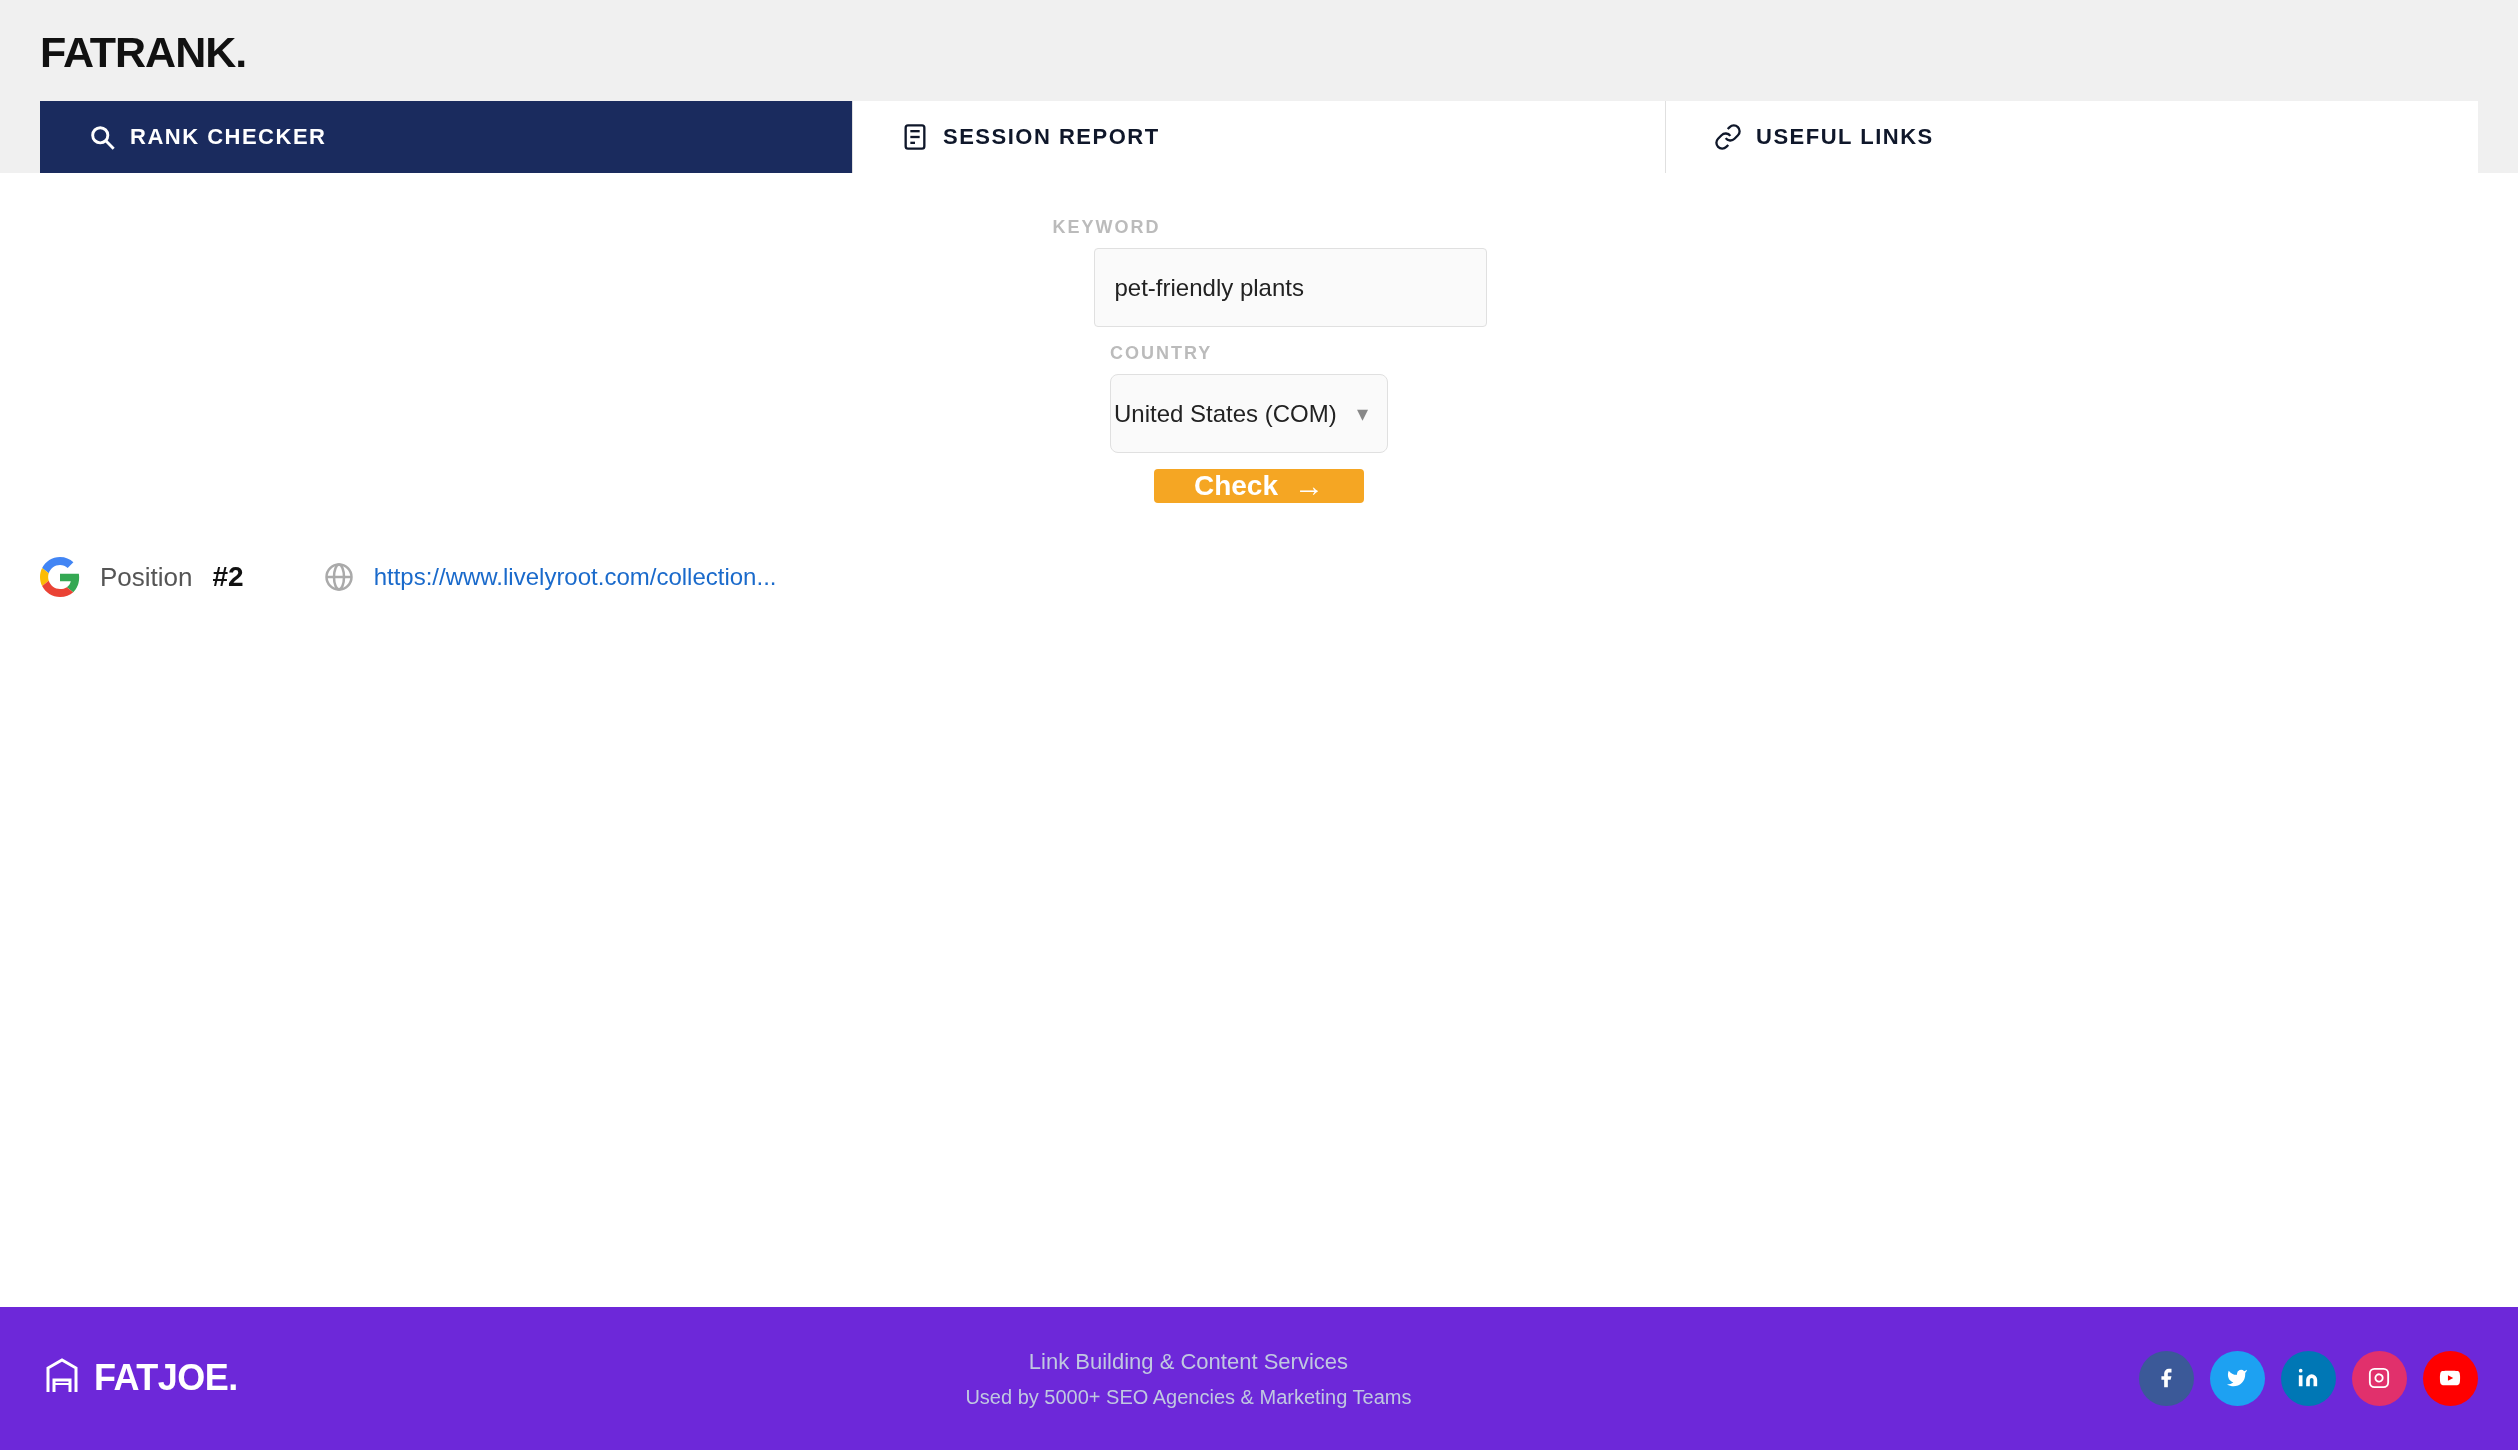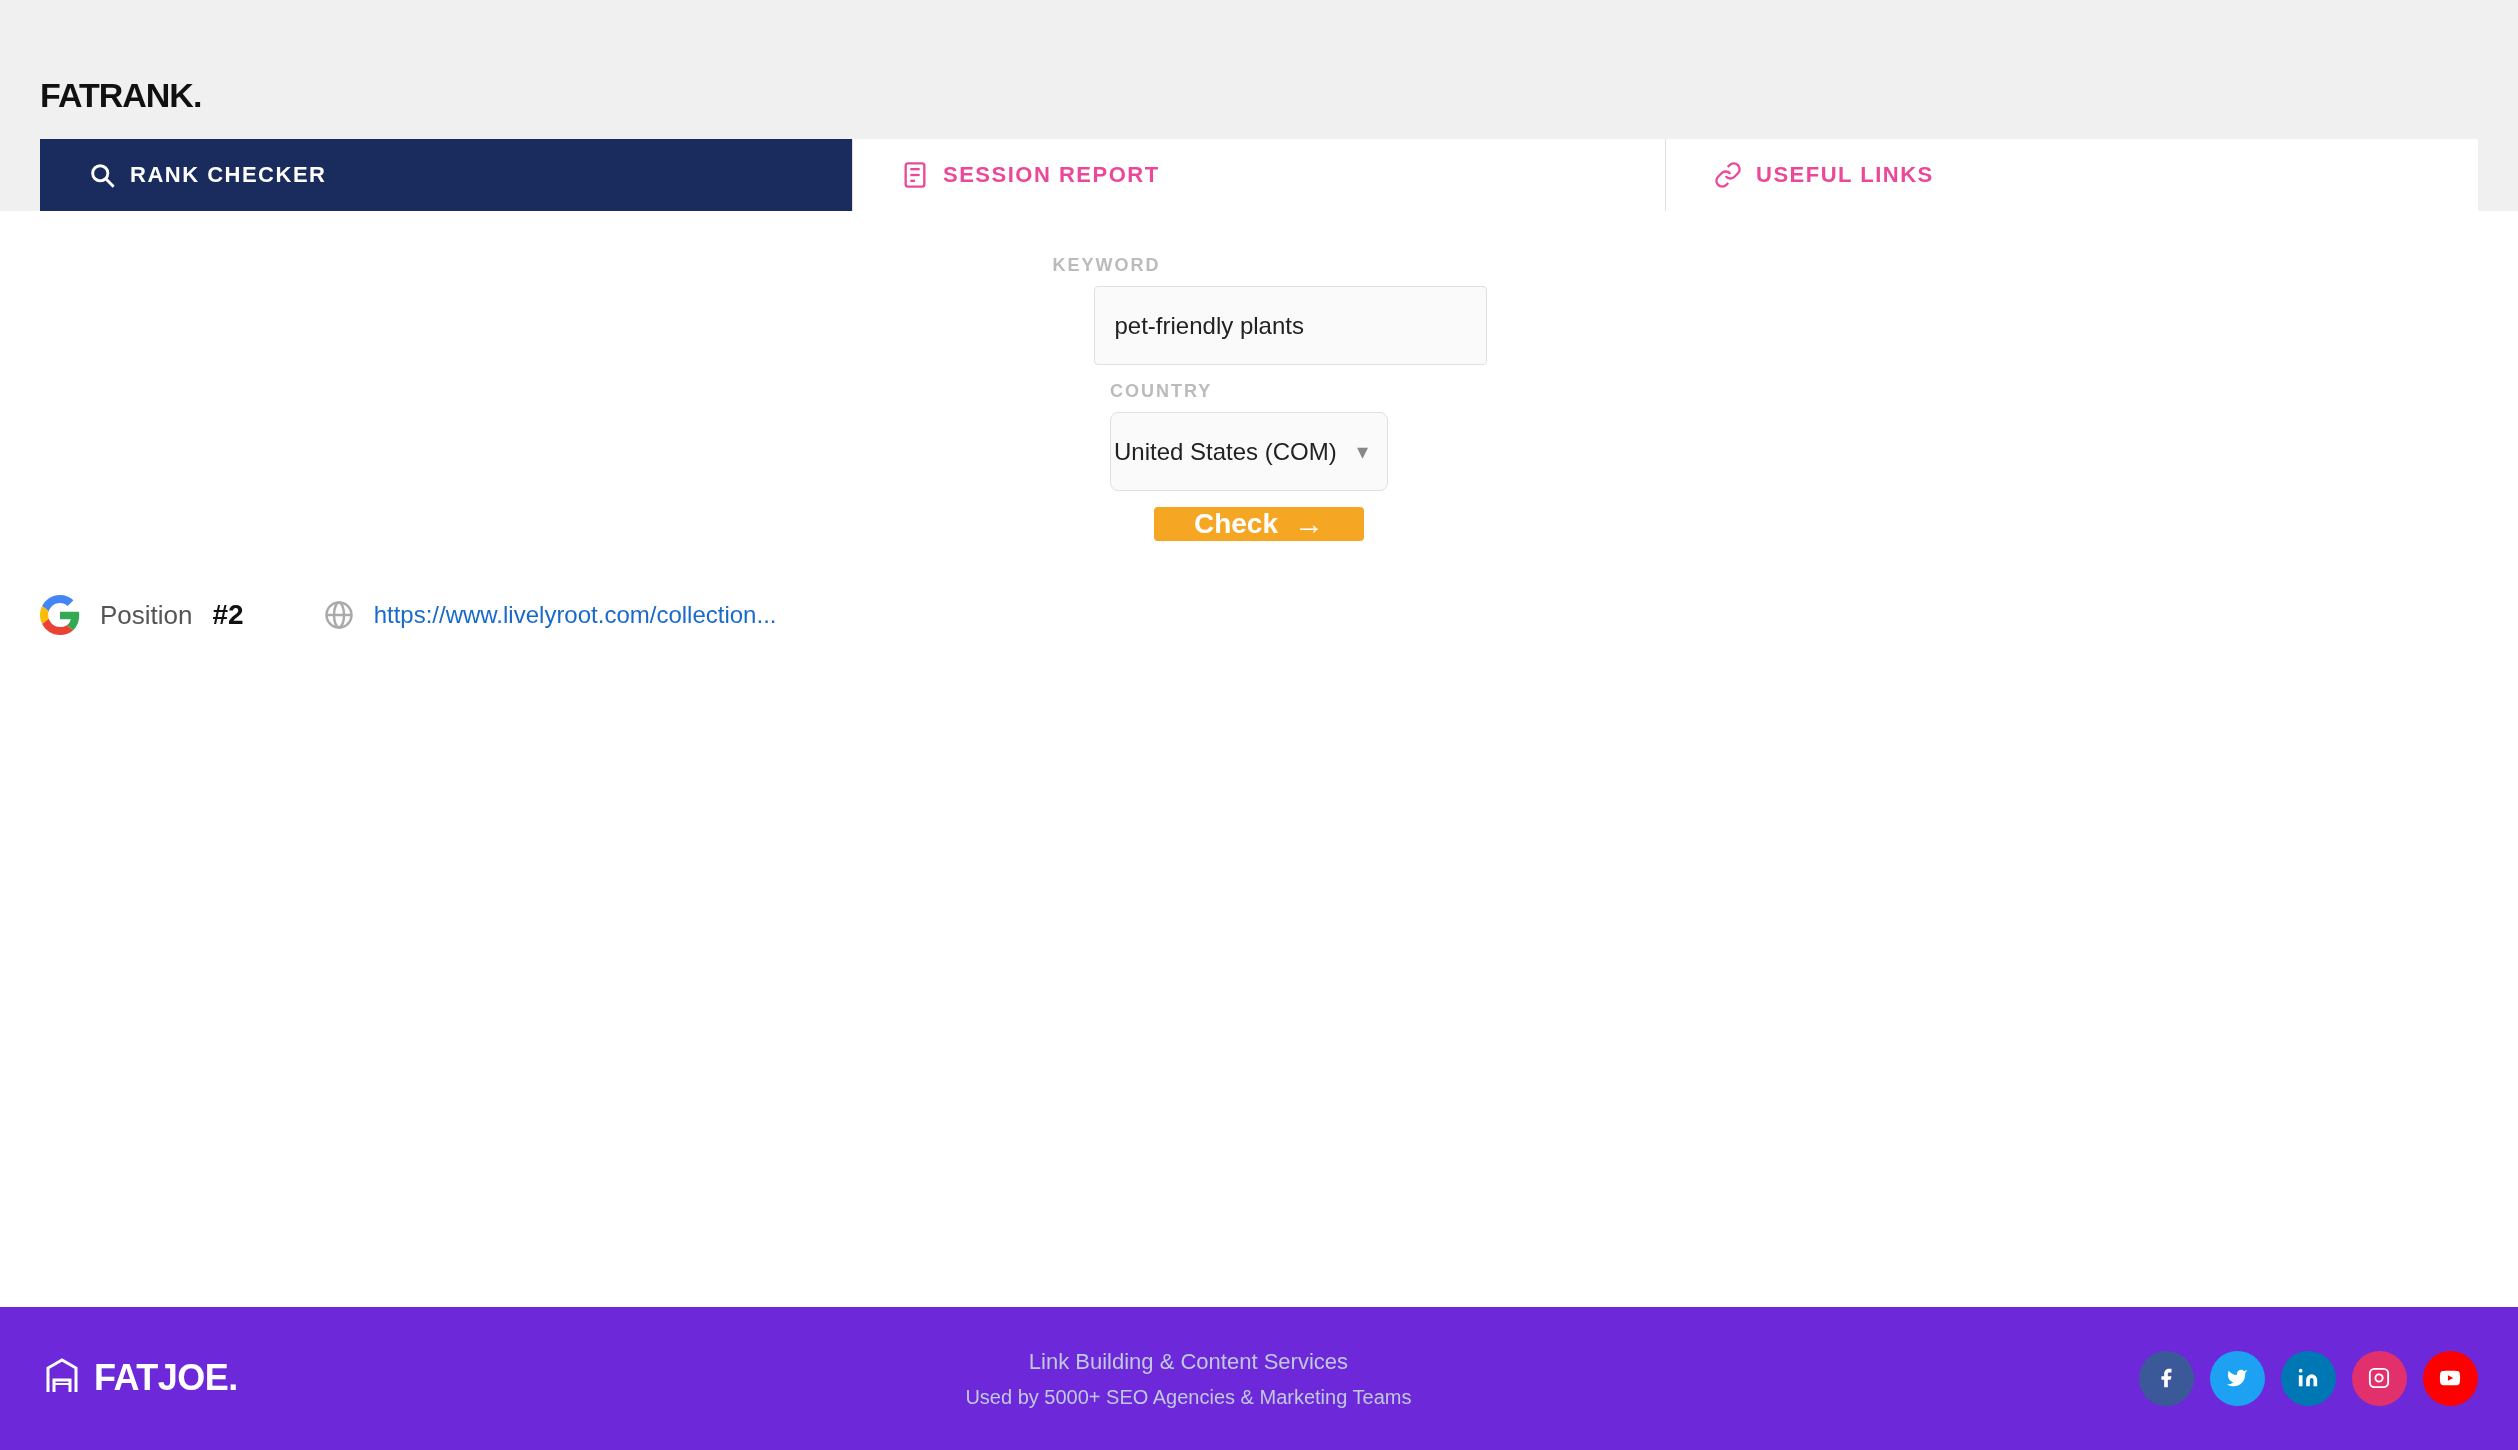--- a/index.html
+++ b/index.html
@@ -10,48 +10,47 @@
       display: flex;
       flex-direction: column;
     }
 
     
     .header {
       background: #f0f0f0;
       padding: 28px 40px 0 40px;
     }
     .logo {
-      font-size: 34px;
+      font-size: 43px;
       font-weight: 900;
       color: #111;
       letter-spacing: -1px;
       margin-bottom: 24px;
       display: inline-block;
-      margin-top: 48px;
     }
 
     
     .nav-tabs {
       display: flex;
       flex-direction: row;
       border-bottom: none;
     }
     .nav-tab {
       display: flex;
       align-items: center;
       gap: 14px;
       padding: 22px 48px;
       font-size: 22px;
       font-weight: 700;
       letter-spacing: 1.5px;
       text-transform: uppercase;
       cursor: pointer;
       border: none;
       background: #fff;
-      color: #ec4899;
+      color: #0f172a;
       flex: 1;
       border-right: 1px solid #e0e0e0;
     }
     .nav-tab:last-child {
       border-right: none;
     }
     .nav-tab.active {
       background: #1a2b5e;
       color: #fff;
     }

